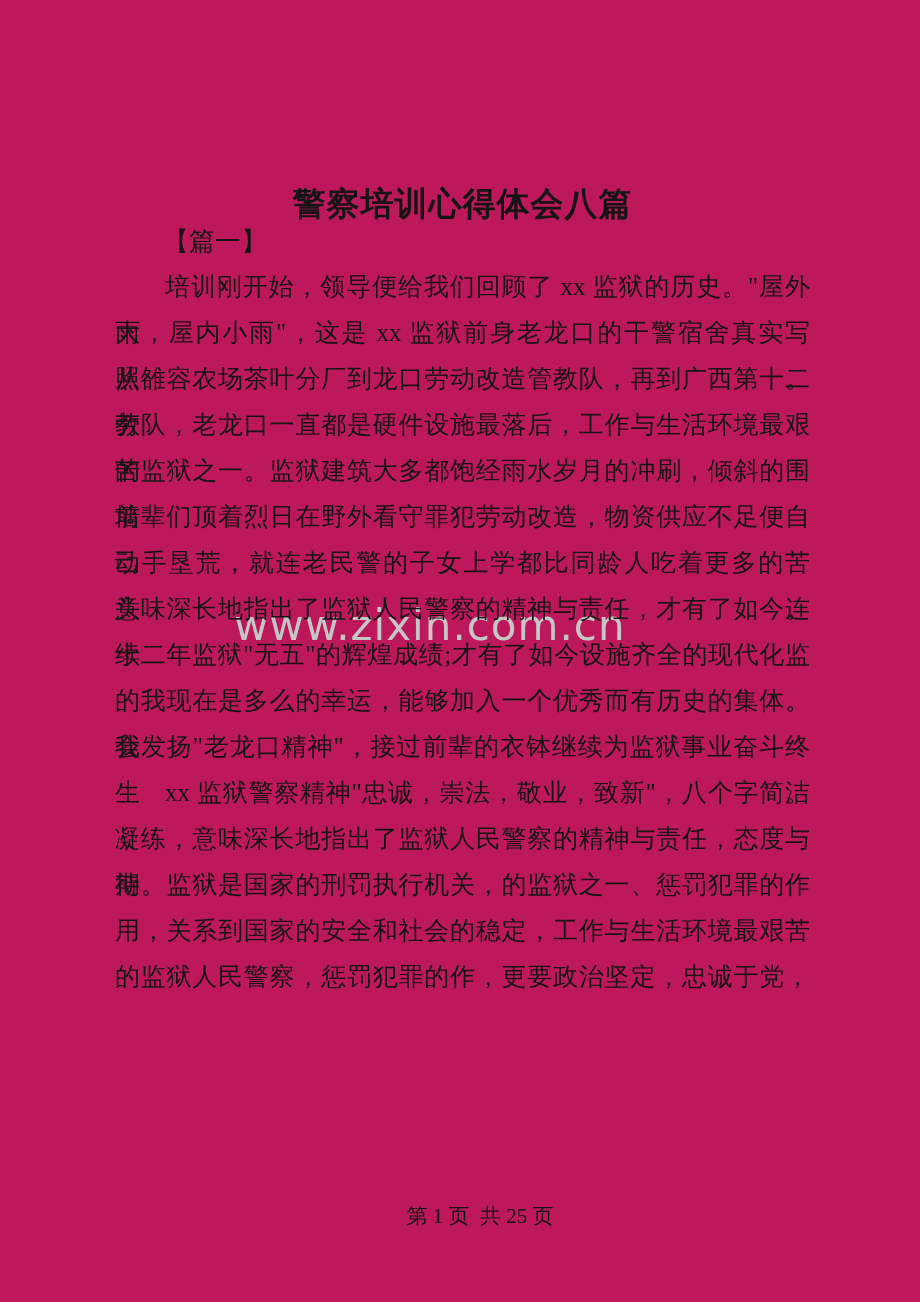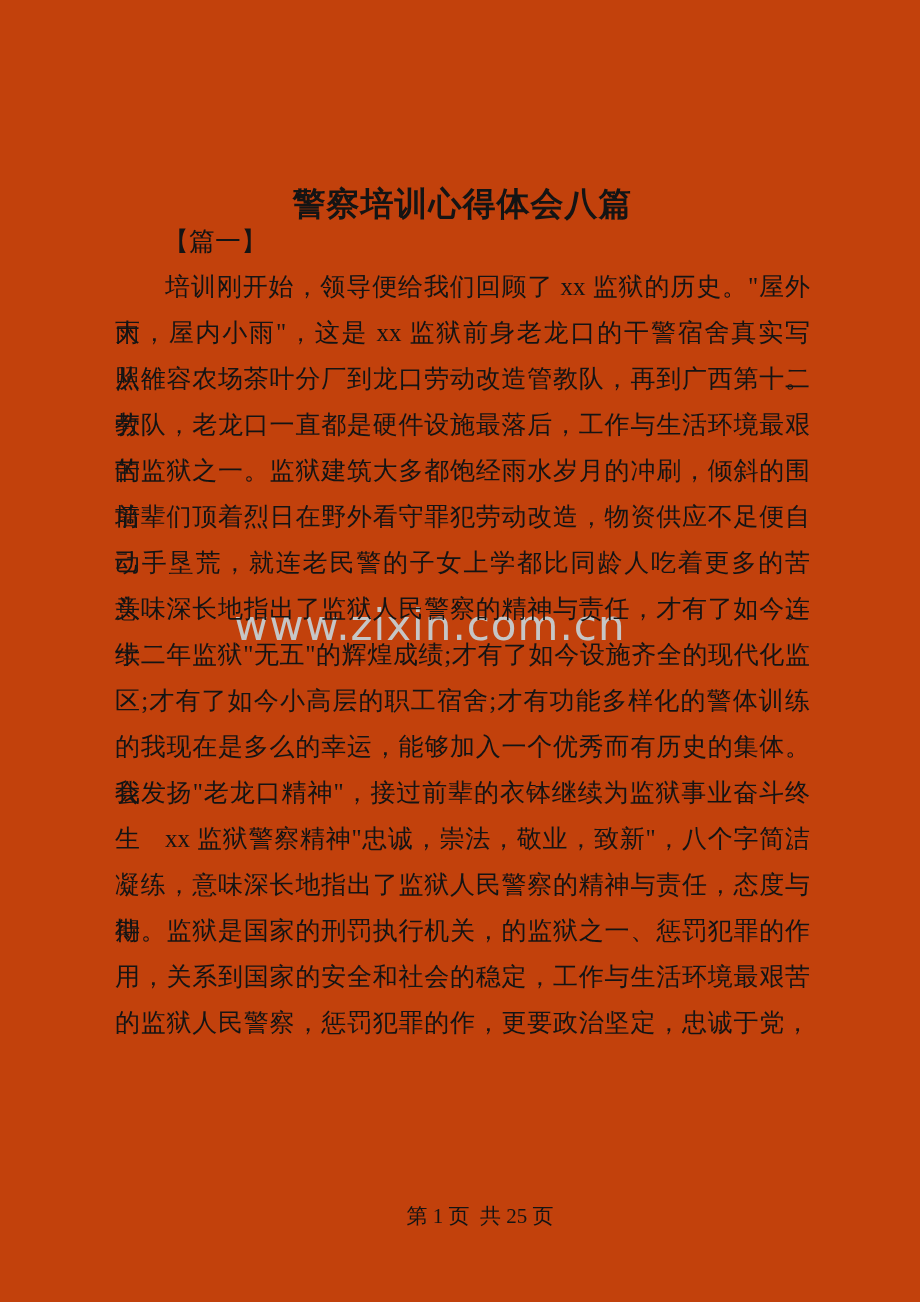--- a/index.html
+++ b/index.html
@@ -4,21 +4,21 @@
 <style>
   html, body { margin:0; padding:0; }
   body {
     width:920px; height:1302px;
     background:#ffffff;
     font-family:"Liberation Serif","DejaVu Serif",serif;
     color:#141414;
     position:relative;
     overflow:hidden;
   }
-  .page { position:absolute; inset:0; background:#c2410c; }
+  .page { position:absolute; inset:0; background:#be185d; }
 
   .doc-title {
     position:absolute; top:160px; left:115px; width:695px;
     text-align:center;
     font-size:33px; font-weight:bold;
     letter-spacing:1px; white-space:nowrap;
     z-index:2;
   }
   .section-label {
     position:absolute; top:218px; left:163px;
@@ -70,21 +70,20 @@
     <div>
       <div class="line indent">培训刚开始，领导便给我们回顾了 xx 监狱的历史。"屋外大</div>
       <div class="line">雨，屋内小雨"，这是 xx 监狱前身老龙口的干警宿舍真实写照。</div>
       <div class="line">从雒容农场茶叶分厂到龙口劳动改造管教队，再到广西第十二劳</div>
       <div class="line">教队，老龙口一直都是硬件设施最落后，工作与生活环境最艰苦</div>
       <div class="line">的监狱之一。监狱建筑大多都饱经雨水岁月的冲刷，倾斜的围墙</div>
       <div class="line">前辈们顶着烈日在野外看守罪犯劳动改造，物资供应不足便自己</div>
       <div class="line">动手垦荒，就连老民警的子女上学都比同龄人吃着更多的苦头。</div>
       <div class="line">意味深长地指出了监狱人民警察的精神与责任，才有了如今连续</div>
       <div class="line">十二年监狱"无五"的辉煌成绩;才有了如今设施齐全的现代化监</div>
-      <div class="line">区;才有了如今小高层的职工宿舍;才有功能多样化的警体训练</div>
       <div class="line">的我现在是多么的幸运，能够加入一个优秀而有历史的集体。我</div>
       <div class="line">会发扬"老龙口精神"，接过前辈的衣钵继续为监狱事业奋斗终生。</div>
     </div>
 
     <div>
       <div class="line indent">xx 监狱警察精神"忠诚，崇法，敬业，致新"，八个字简洁</div>
       <div class="line">凝练，意味深长地指出了监狱人民警察的精神与责任，态度与期</div>
       <div class="line">待。监狱是国家的刑罚执行机关，的监狱之一、惩罚犯罪的作</div>
       <div class="line">用，关系到国家的安全和社会的稳定，工作与生活环境最艰苦</div>
       <div class="line">的监狱人民警察，惩罚犯罪的作，更要政治坚定，忠诚于党，</div>

